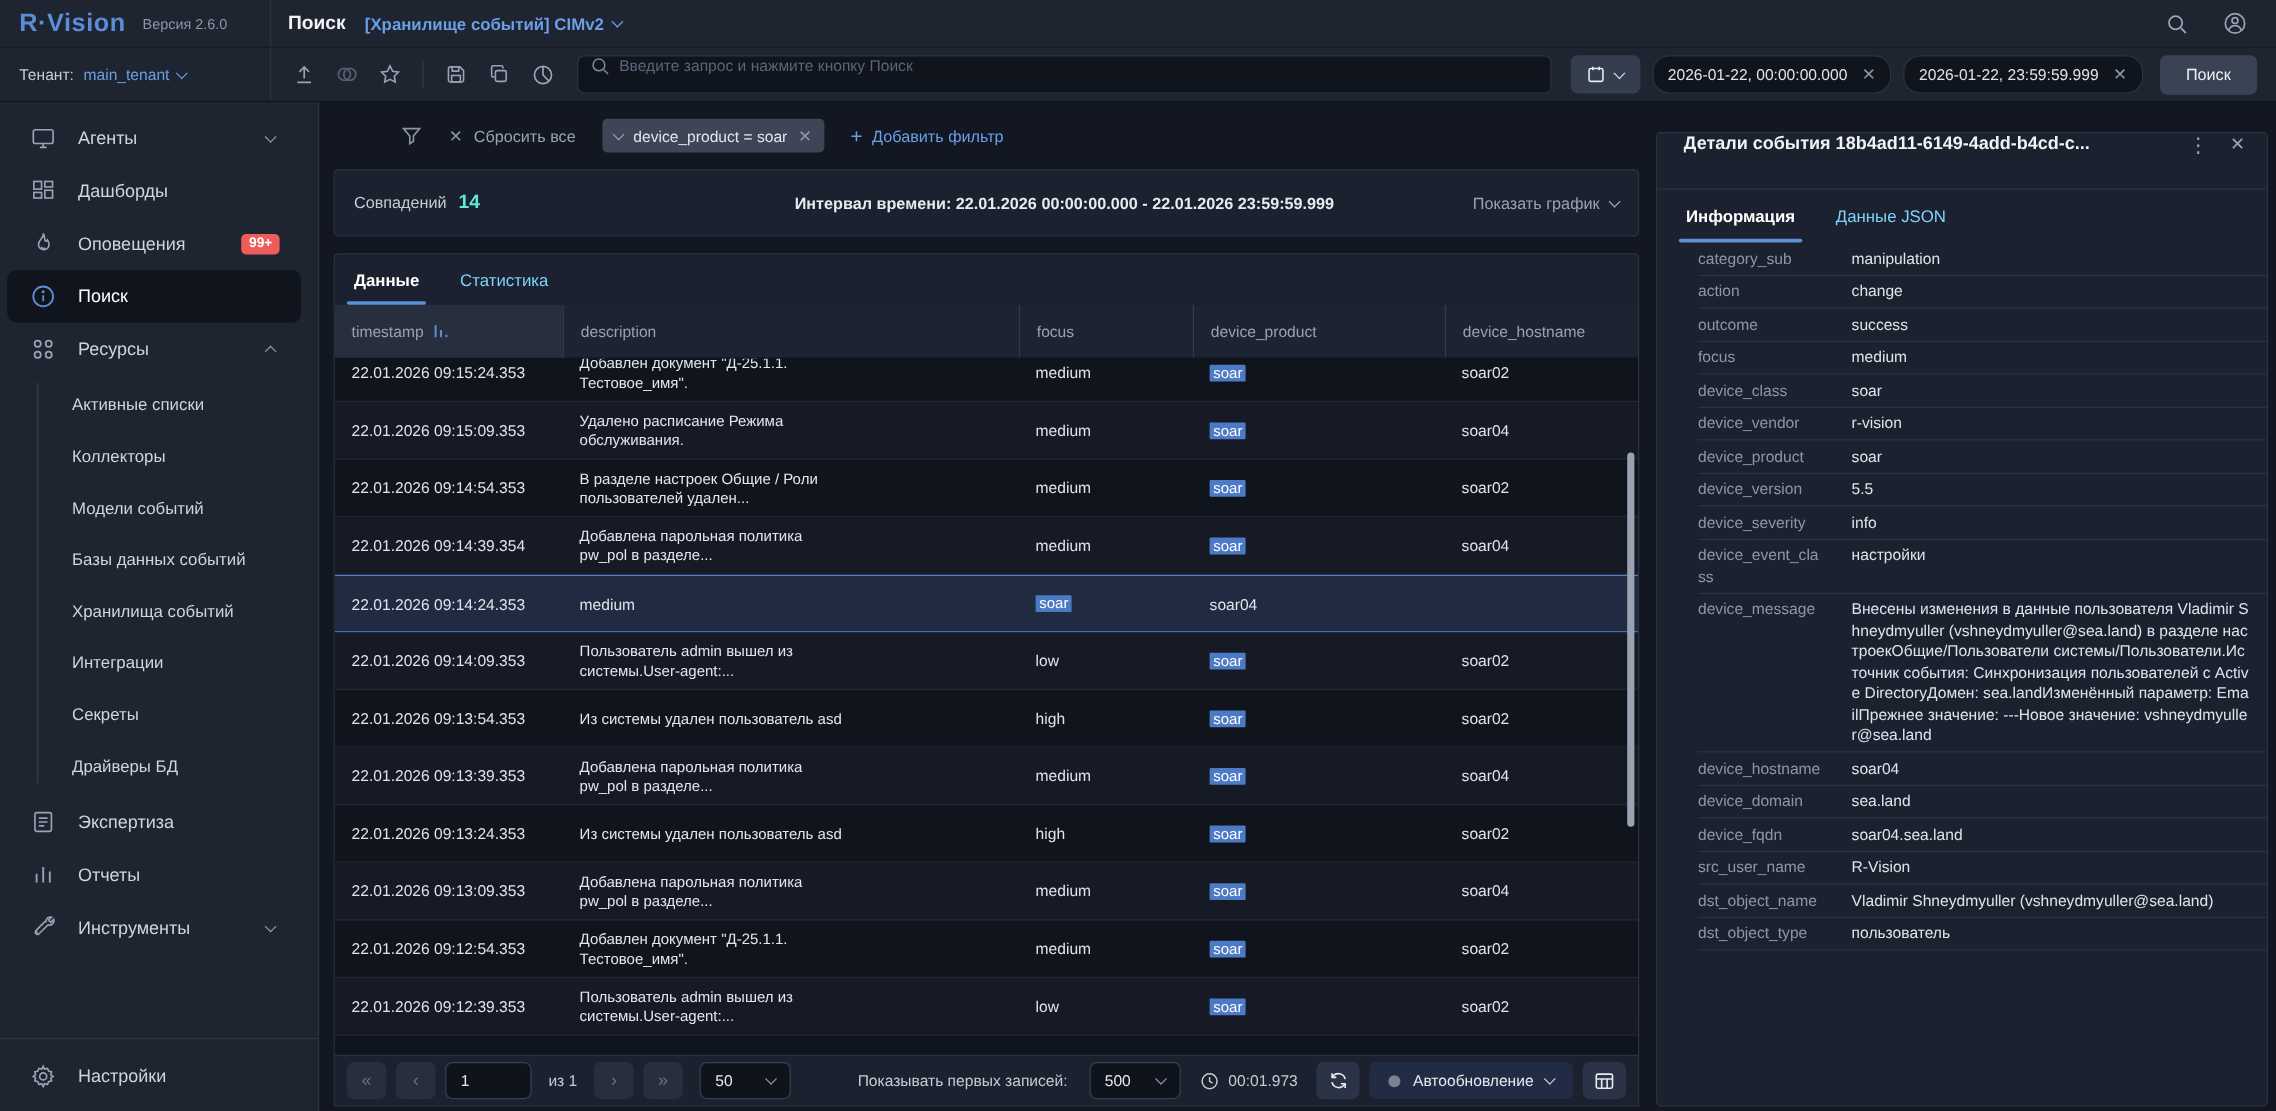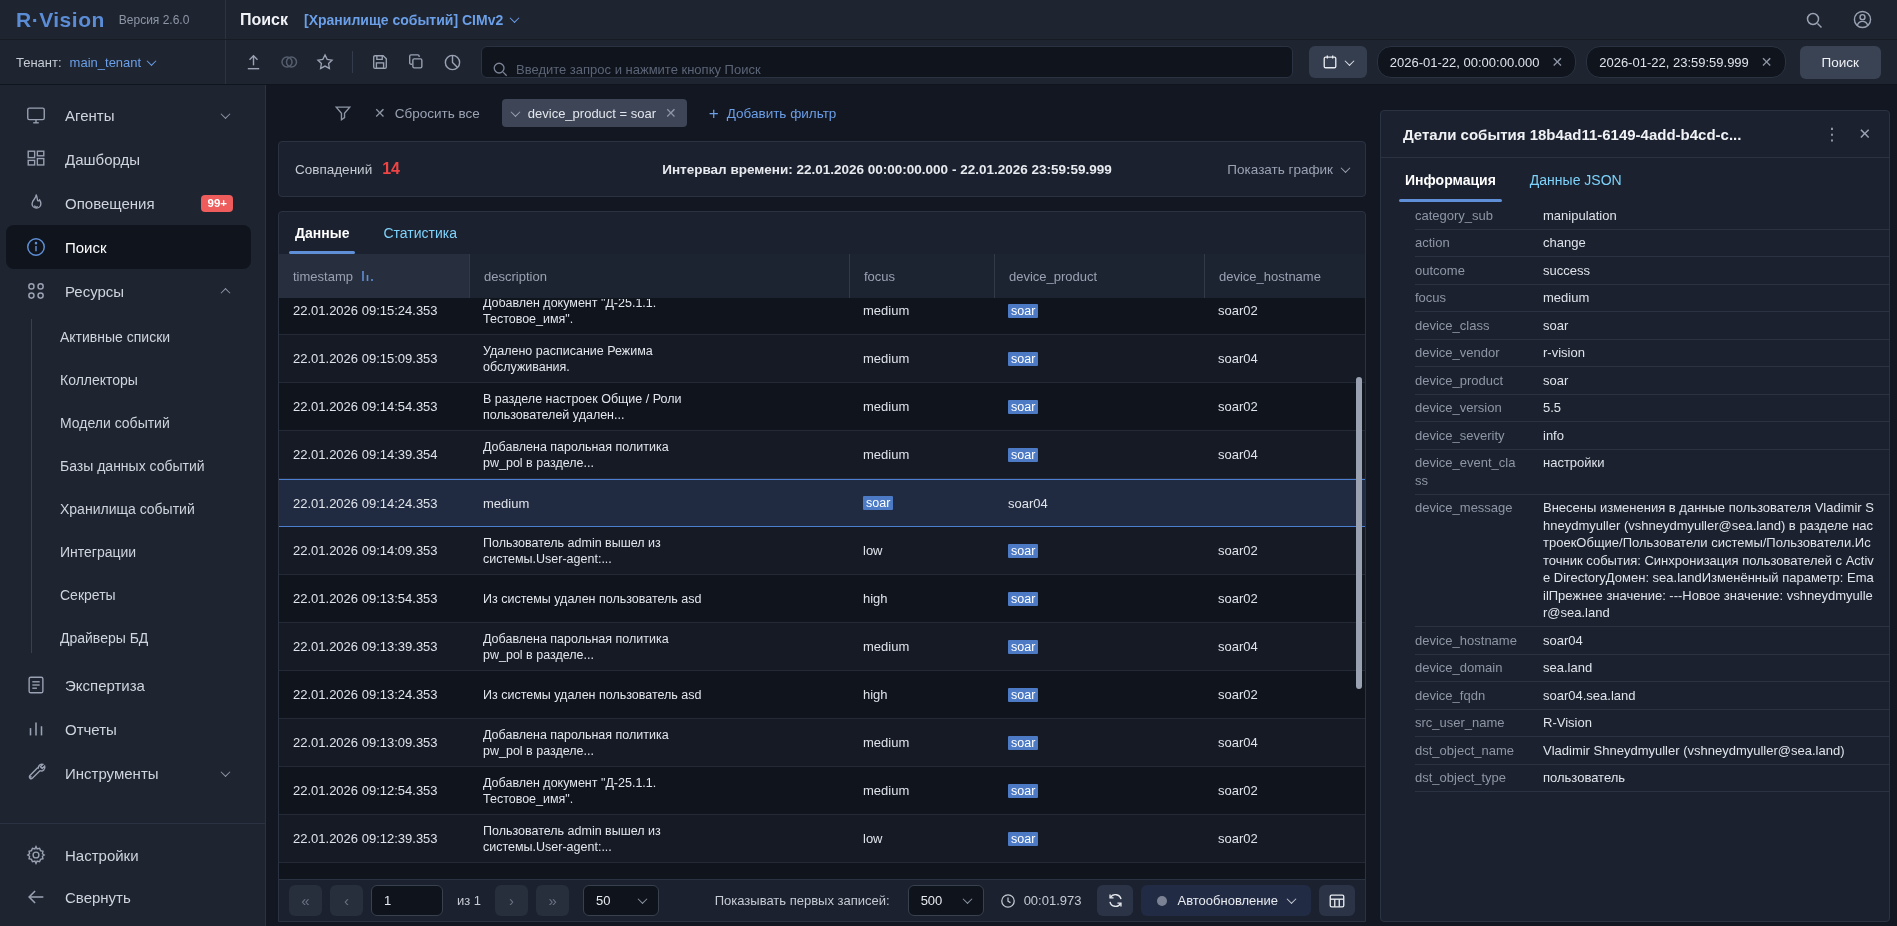--- a/index.html
+++ b/index.html
@@ -17,21 +17,21 @@
   .hdr-icons { display:flex; align-items:center; gap:22px; padding-right:22px; color:#9aa2b3; }
   .hdr-icons svg { display:block; }
 
   .toolbar-row { height:45px; background:#1e2430; display:flex; align-items:center; border-bottom:1px solid #10141c; }
   .tenant-area { width:226px; flex:0 0 auto; padding:0 16px; display:flex; align-items:center; gap:8px; font-size:13px; color:#c6cbd4; border-right:1px solid #2b3242; height:100%; }
   .tenant-link { color:#6b9fe8; display:flex; align-items:center; gap:7px; cursor:pointer; }
   .toolbar { flex:1; display:flex; align-items:center; padding:0 16px 0 14px; gap:10px; }
   .tb-icon { color:#9aa2b3; display:flex; align-items:center; justify-content:center; width:26px; height:26px; cursor:pointer; }
   .tb-icon.dim { color:#565e6e; }
   .tb-sep { width:1px; height:22px; background:#343c4b; margin:0 4px; }
-  .search-box { flex:1; height:32px; background:#10141d; border:1px solid #2b3342; border-radius:6px; display:flex; align-items:flex-end; padding:0 10px; gap:8px; margin:0 6px; }
+  .search-box { flex:1; height:32px; background:#10141d; border:1px solid #2b3342; border-radius:6px; display:flex; align-items:flex-start; padding:0 10px; gap:8px; margin:0 6px; }
   .search-box input { flex:1; background:transparent; border:0; outline:0; color:#dfe3ea; font-size:13px; font-family:inherit; }
   .search-box input::placeholder { color:#5c6577; }
   .cal-btn { height:32px; width:58px; background:#353e4e; border:0; border-radius:6px; color:#dfe3ea; display:flex; align-items:center; justify-content:center; gap:8px; cursor:pointer; }
   .date-chip { height:32px; background:#10141d; border:1px solid #2b3342; border-radius:14px; display:flex; align-items:center; gap:12px; padding:0 12px; font-size:13px; color:#dfe3ea; white-space:nowrap; }
   .x-ico { color:#8e96a6; font-size:14px; cursor:pointer; line-height:1; }
   .search-btn { height:33px; padding:0 22px; background:#3a4354; border:0; border-radius:6px; color:#eef0f4; font-size:13.5px; font-family:inherit; cursor:pointer; margin-left:4px; }
 
   
   .chv { display:inline-block; width:7px; height:7px; border-right:1.6px solid currentColor; border-bottom:1.6px solid currentColor; }
   .chv.down { transform:rotate(45deg) translate(-1px,-1px); }
@@ -60,21 +60,21 @@
   .funnel { color:#8e96a6; display:flex; align-items:center; }
   .clear-all { display:flex; align-items:center; gap:9px; color:#9aa2b3; font-size:13.5px; cursor:pointer; }
   .chip { background:#3d4556; border-radius:4px; height:28px; display:flex; align-items:center; gap:9px; padding:0 10px; font-size:13px; color:#e3e6ec; cursor:pointer; }
   .chip .chv { color:#9aa2b3; }
   .add-filter { color:#6b9fe8; font-size:13.5px; display:flex; align-items:center; gap:8px; cursor:pointer; }
   .add-filter .plus { font-size:17px; line-height:1; }
 
   .matches { height:56px; flex:0 0 auto; background:#1b212e; border:1px solid #2b3242; border-radius:4px; display:flex; align-items:center; padding:0 16px; margin-bottom:14px; }
   .m-left { display:flex; align-items:baseline; gap:10px; width:330px; }
   .m-left .lbl { color:#c6cbd4; font-size:13.5px; }
-  .m-left .cnt { color:#ef4444; font-size:16px; font-weight:bold; }
+  .m-left .cnt { color:#5eead4; font-size:16px; font-weight:bold; }
   .m-mid { flex:1; text-align:center; font-size:13.5px; }
   .m-mid .lbl-b { font-weight:bold; color:#e7eaef; }
   .m-mid .val { font-weight:bold; color:#e7eaef; }
   .m-right { width:200px; display:flex; justify-content:flex-end; align-items:center; gap:9px; color:#9aa2b3; font-size:13.5px; cursor:pointer; }
 
   .table-panel { flex:1; min-height:0; background:#1b212e; border:1px solid #2b3242; border-radius:4px 4px 0 0; display:flex; flex-direction:column; position:relative; }
   .tabs { height:42px; display:flex; align-items:stretch; padding-left:14px; gap:30px; flex:0 0 auto; }
   .tab { display:flex; align-items:center; font-size:14px; color:#7dd3fc; position:relative; cursor:pointer; padding:0 2px; }
   .tab.active { color:#fff; font-weight:bold; }
   .tab.active:after { content:""; position:absolute; left:-4px; right:-4px; bottom:0; height:3px; background:#5f8fd6; border-radius:2px; }
@@ -103,21 +103,21 @@
   .pg-select .chv { color:#8e96a6; }
   .pg-label { color:#c6cbd4; font-size:13px; margin-right:4px; }
   .clock-wrap { display:flex; align-items:center; gap:8px; color:#c6cbd4; font-size:13px; margin:0 8px; }
   .sq-btn { width:36px; height:31px; background:#2b3447; border:0; border-radius:6px; color:#e7eaef; display:flex; align-items:center; justify-content:center; cursor:pointer; }
   .auto-btn { height:31px; background:#212b44; border:0; border-radius:6px; color:#e7eaef; display:flex; align-items:center; gap:10px; padding:0 16px; font-size:13px; font-family:inherit; cursor:pointer; }
   .auto-btn .dot { width:10px; height:10px; border-radius:50%; background:#7a8294; }
   .auto-btn .chv { color:#c6cbd4; }
 
   
   .details { width:510px; flex:0 0 auto; margin:25px 7px 4px 6px; background:#1b212e; border:1px solid #2b3242; border-radius:4px; display:flex; flex-direction:column; overflow:hidden; }
-  .d-head { height:47px; display:flex; align-items:center; padding:0 14px 0 22px; border-bottom:1px solid #2b3242; flex:0 0 auto; }
+  .d-head { height:47px; display:flex; padding:0 14px 0 22px; border-bottom:1px solid #2b3242; flex:0 0 auto; }
   .d-title { flex:1; font-size:15px; font-weight:bold; color:#f0f2f6; white-space:nowrap; overflow:hidden; }
   .kebab { color:#9aa2b3; font-size:17px; padding:0 14px; cursor:pointer; }
   .d-close { color:#9aa2b3; font-size:15px; cursor:pointer; padding:0 4px; }
   .d-tabs { height:44px; display:flex; gap:30px; padding-left:22px; flex:0 0 auto; }
   .fields { flex:1; overflow:hidden; padding-left:34px; }
   .field { display:grid; grid-template-columns:102px 1fr; gap:0 26px; padding:4.5px 14px 4.5px 0; border-bottom:1px solid #2b3242; font-size:13px; line-height:17.5px; }
   .field .k { color:#8e96a6; word-break:break-all; }
   .field .v { color:#dfe3ea; word-break:break-all; }
 
   .sort-icon { display:flex; align-items:flex-end; }
@@ -332,29 +332,20 @@
     <div class="side-gap"></div>
     <div class="side-footer" id="sidebar-footer">
         <div class="side-item">
           <span class="ico">
             <svg width="22" height="22" viewBox="0 0 24 24" fill="none" stroke="currentColor" stroke-width="1.5">
               <circle cx="12" cy="12" r="3.2"></circle>
               <path d="M12 2.8l1.2 2.5 2.7-.6 1 2.5 2.7.7-.6 2.7 2 1.4-2 1.4.6 2.7-2.7.7-1 2.5-2.7-.6L12 21.2l-1.2-2.5-2.7.6-1-2.5-2.7-.7.6-2.7-2-1.4 2-1.4-.6-2.7 2.7-.7 1-2.5 2.7.6z"></path>
             </svg>
           </span>
           <span class="lbl">Настройки</span>
-        </div>
-        <div class="side-item">
-          <span class="ico">
-            <svg width="22" height="22" viewBox="0 0 24 24" fill="none" stroke="currentColor" stroke-width="1.7">
-              <line x1="20" y1="12" x2="5" y2="12"></line>
-              <polyline points="11,5.5 4.5,12 11,18.5"></polyline>
-            </svg>
-          </span>
-          <span class="lbl">Свернуть</span>
         </div>
       </div>
   </aside>
 
   <main class="main">
 
     <div class="filter-row">
       <span class="funnel">
         <svg width="18" height="18" viewBox="0 0 20 20" fill="none" stroke="currentColor" stroke-width="1.5">
             <path d="M2.5 3.5h15l-5.8 6.8v4.9l-3.4 2.3v-7.2z"></path>

